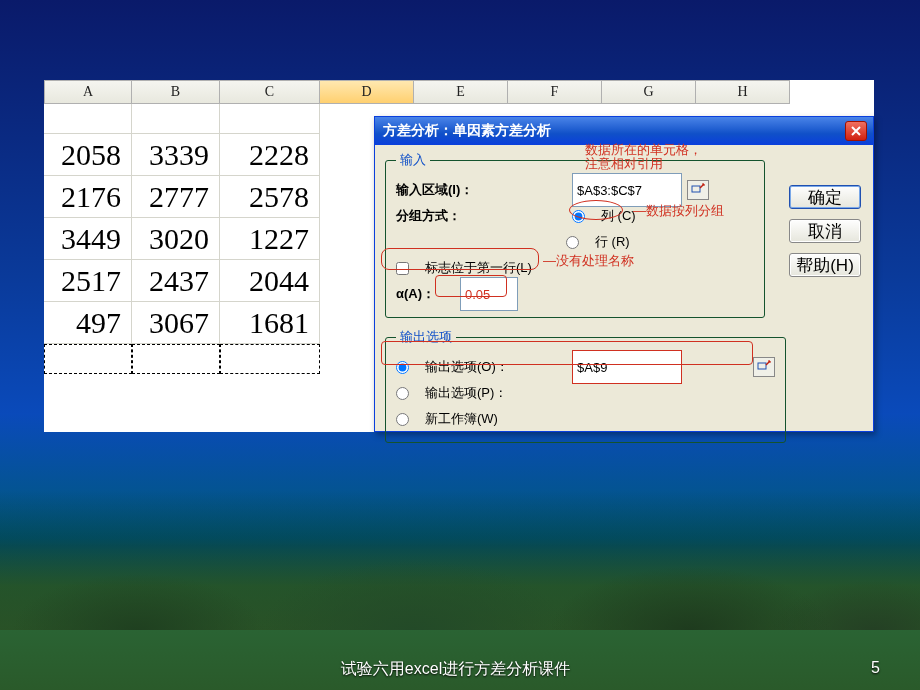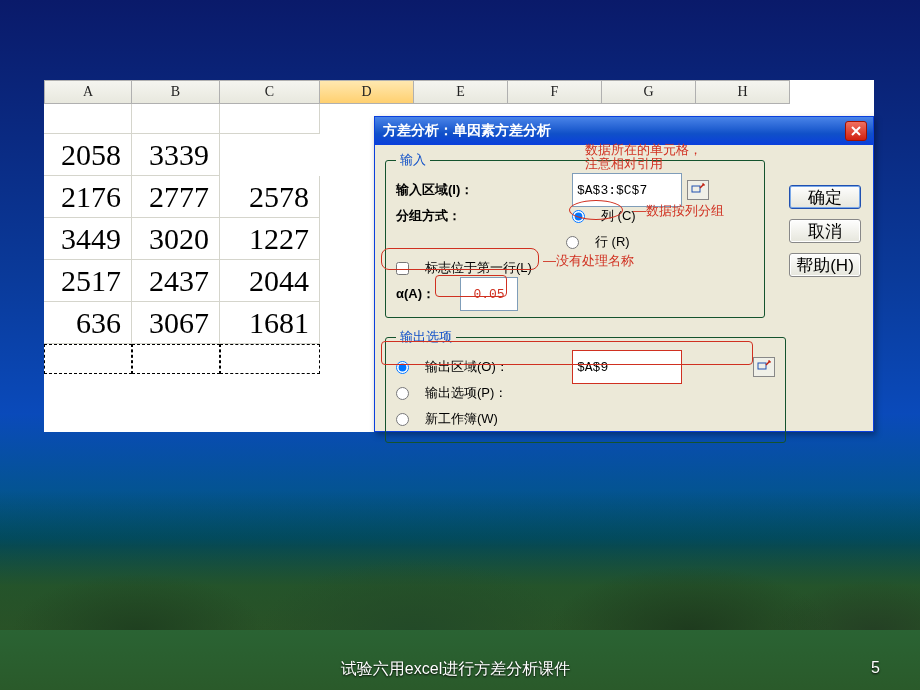--- a/index.html
+++ b/index.html
@@ -77,24 +77,24 @@
   .dlgbody { position:relative; padding:6px 10px; }
   fieldset {
     border:1px solid #14532d; border-radius:3px;
     padding:8px 10px 10px; margin-bottom:10px;
   }
   legend { color:#1050c8; font-size:13px; padding:0 4px; }
   .line { display:flex; align-items:center; height:26px; gap:6px; }
   .label { color:#000;font-weight:bold; }
   input[type=text] {
     height:20px; border:1px solid #7f9db9; background:#fff;
-    font-size:13px; padding:16px 4px; font-family:Liberation Mono, monospace;
+    font-size:13px; padding:16px 4px; font-family:Liberation Sans, sans-serif;
   }
   .rangeinput { width:110px; }
-  .alphainput { width:58px; border:1px solid #d03020; color:#d03020; text-align:center; padding-left:6px;}
+  .alphainput { width:58px; border:1px solid #d03020; color:#d03020; text-align:left; padding-left:6px;}
   .rangeinput.red { border:1px solid #d03020; }
   .refbtn {
     width:22px; height:20px; border:1px solid #888; background:#f0f0e8;
     display:inline-flex; align-items:center; justify-content:center;
     margin-left:-1px;
   }
   .refbtn svg { width:14px; height:14px; }
   .radio, .check { display:inline-flex; align-items:center; gap:16px; }
   .radio input, .check input { margin:0; }
   .sidebtns { position:absolute; right:12px; top:40px; display:flex; flex-direction:column; gap:10px; }
@@ -130,38 +130,39 @@
     </div>
     <div class="rows">
       <div class="row first">
         <div class="cell cA"></div>
         <div class="cell cB"></div>
         <div class="cell cC"></div>
       </div>
       <div class="row">
         <div class="cell cA">2058</div>
         <div class="cell cB">3339</div>
+        <div class="cell cC">2228</div>
       </div>
       <div class="row">
         <div class="cell cA">2176</div>
         <div class="cell cB">2777</div>
         <div class="cell cC">2578</div>
       </div>
       <div class="row">
         <div class="cell cA">3449</div>
         <div class="cell cB">3020</div>
         <div class="cell cC">1227</div>
       </div>
       <div class="row">
         <div class="cell cA">2517</div>
         <div class="cell cB">2437</div>
         <div class="cell cC">2044</div>
       </div>
       <div class="row">
-        <div class="cell cA">636</div>
+        <div class="cell cA">497</div>
         <div class="cell cB">3067</div>
         <div class="cell cC">1681</div>
       </div>
       <div class="row sel">
         <div class="cell cA"></div>
         <div class="cell cB"></div>
         <div class="cell cC"></div>
       </div>
     </div>
   </div>
@@ -230,21 +231,21 @@
         <input type="text" class="alphainput" value="0.05" style="">
       </div>
       <div class="redbox" style="left:60px; top:130px; width:72px; height:22px; border-radius:4px;"></div>
     </fieldset>
 
     <fieldset style="width:380px;">
       <legend>输出选项</legend>
       <div class="line">
         <label class="radio" style="width:170px;">
           <input type="radio" checked="" style="">
-          <span>输出区域(O)：</span>
+          <span>输出选项(O)：</span>
         </label>
         <input type="text" class="rangeinput red" value="$A$9" style="">
         <span style="width:60px;"></span>
         <span class="refbtn">
           <svg viewBox="0 0 14 14">
               <rect x="1" y="3" width="8" height="6" fill="none" stroke="#2050b0"></rect>
               <path d="M9 5 L13 1" stroke="#c02010" stroke-width="1.5"></path>
               <path d="M11 1 L13 1 L13 3" stroke="#c02010" fill="none"></path>
             </svg>
         </span>

